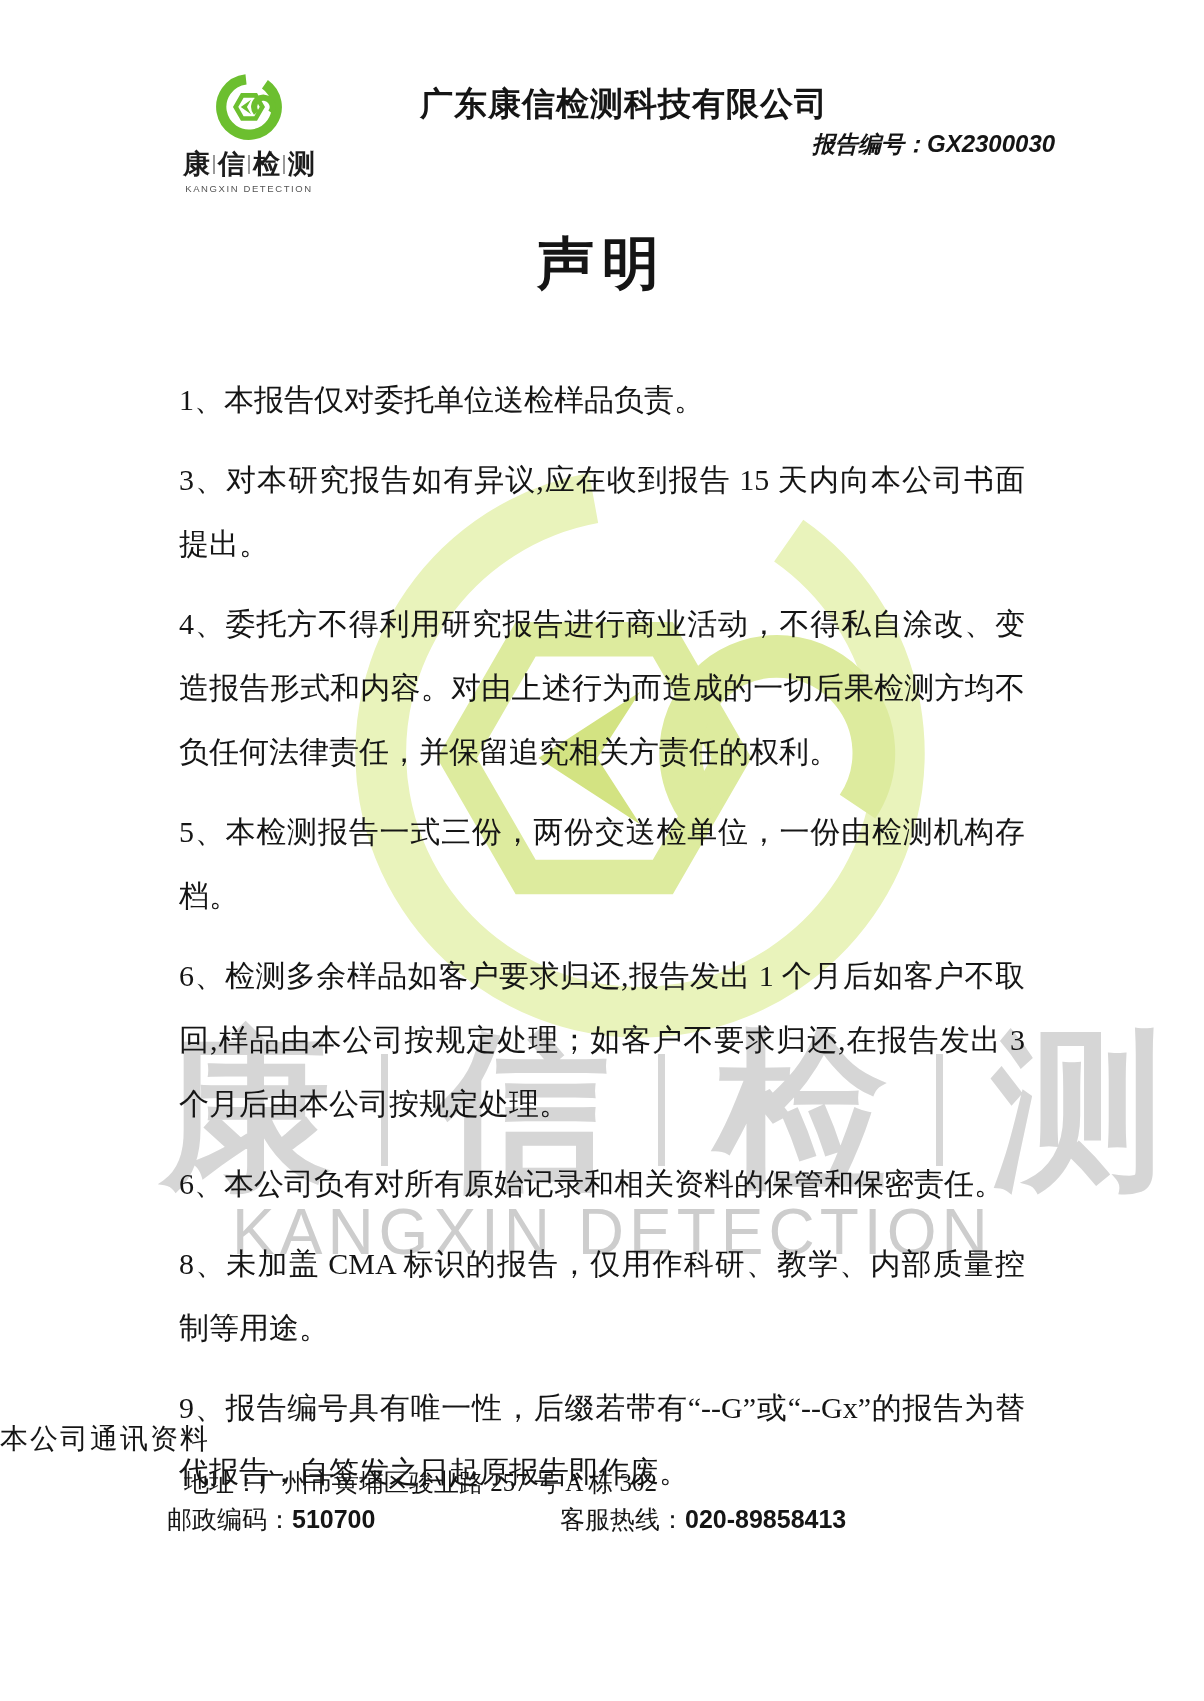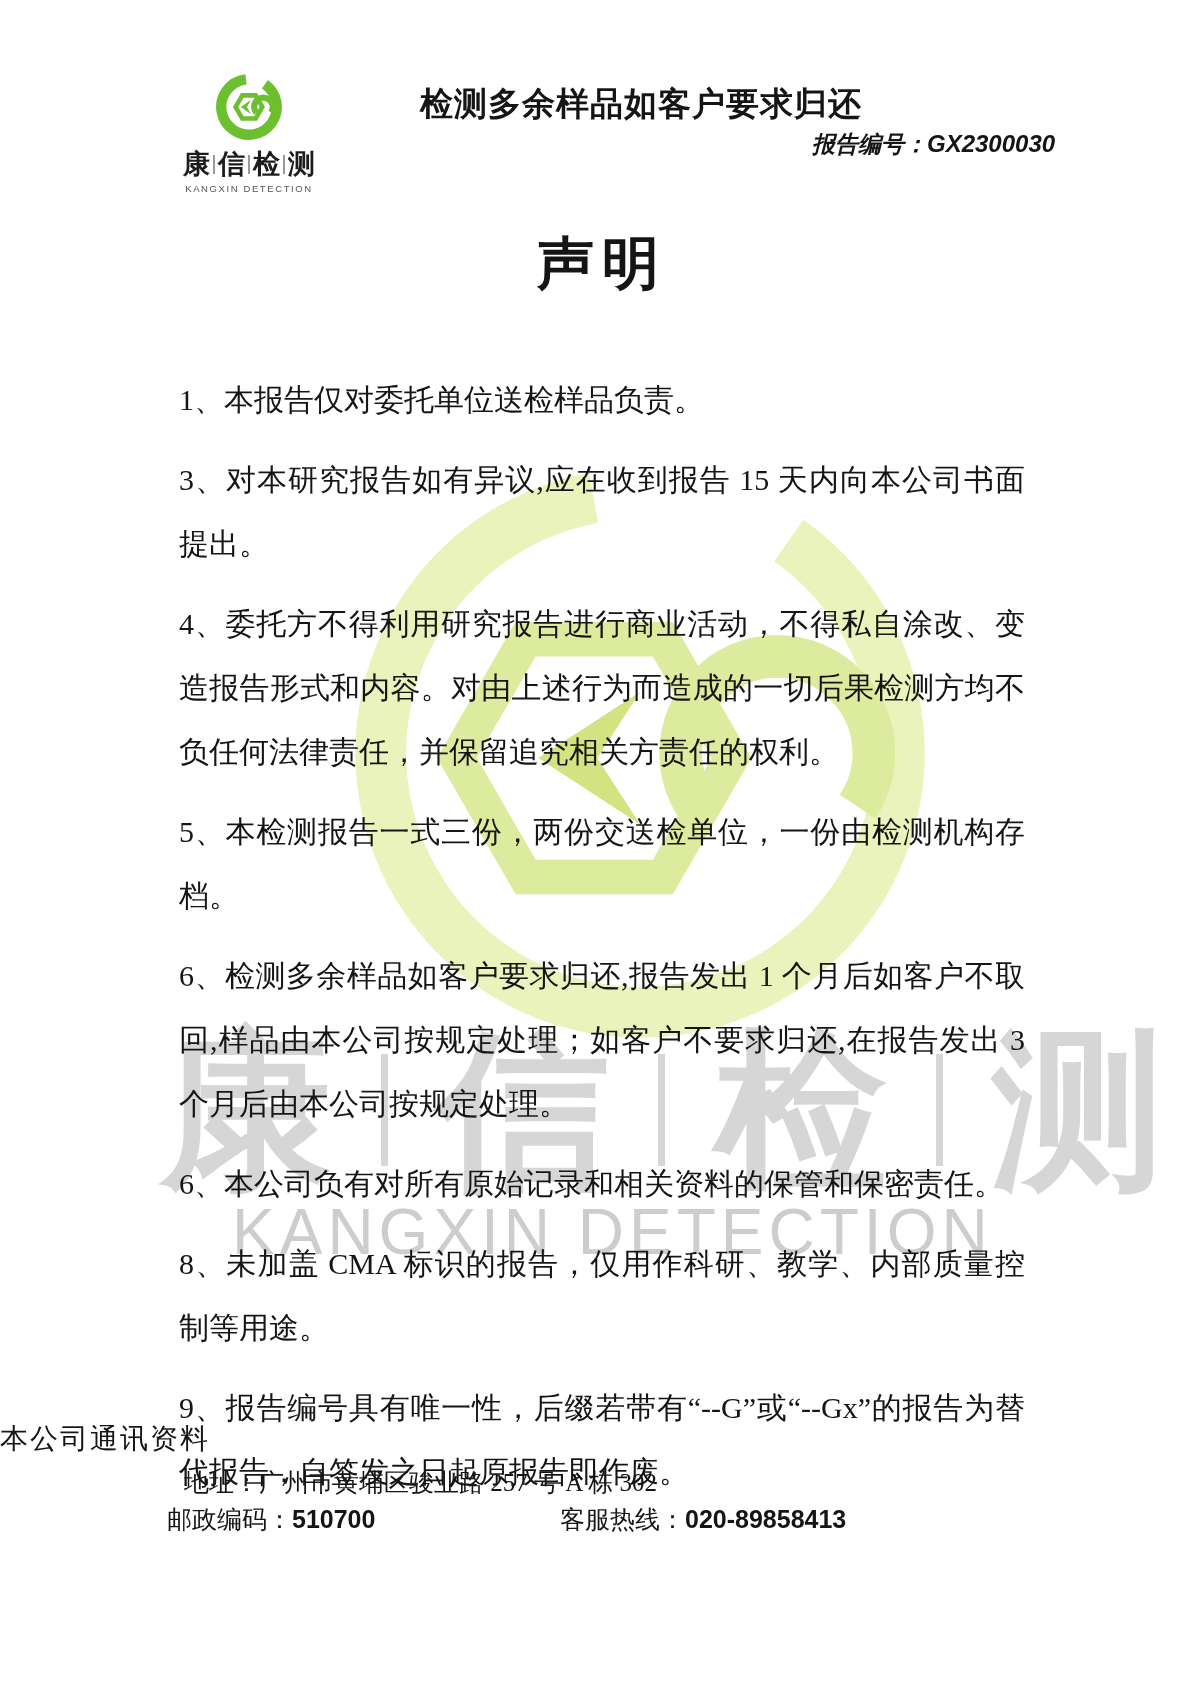--- a/index.html
+++ b/index.html
@@ -101,21 +101,21 @@
         <i class="lsep"></i>
         <span>信</span>
         <i class="lsep"></i>
         <span>检</span>
         <i class="lsep"></i>
         <span>测</span>
     </div>
     <div class="logo-en">KANGXIN DETECTION</div>
   </div>
 
-  <div class="company-name">检测多余样品如客户要求归还</div>
+  <div class="company-name">广东康信检测科技有限公司</div>
   <div class="report-no">
     <span>报告编号：</span><span class="num">GX2300030</span>
   </div>
 
   <h1 class="doc-title">声明</h1>
 
   <div class="statements">
     <p>1、本报告仅对委托单位送检样品负责。</p>
     <p>3、对本研究报告如有异议,应在收到报告 15 天内向本公司书面提出。</p>
     <p>4、委托方不得利用研究报告进行商业活动，不得私自涂改、变造报告形式和内容。对由上述行为而造成的一切后果检测方均不负任何法律责任，并保留追究相关方责任的权利。</p>

